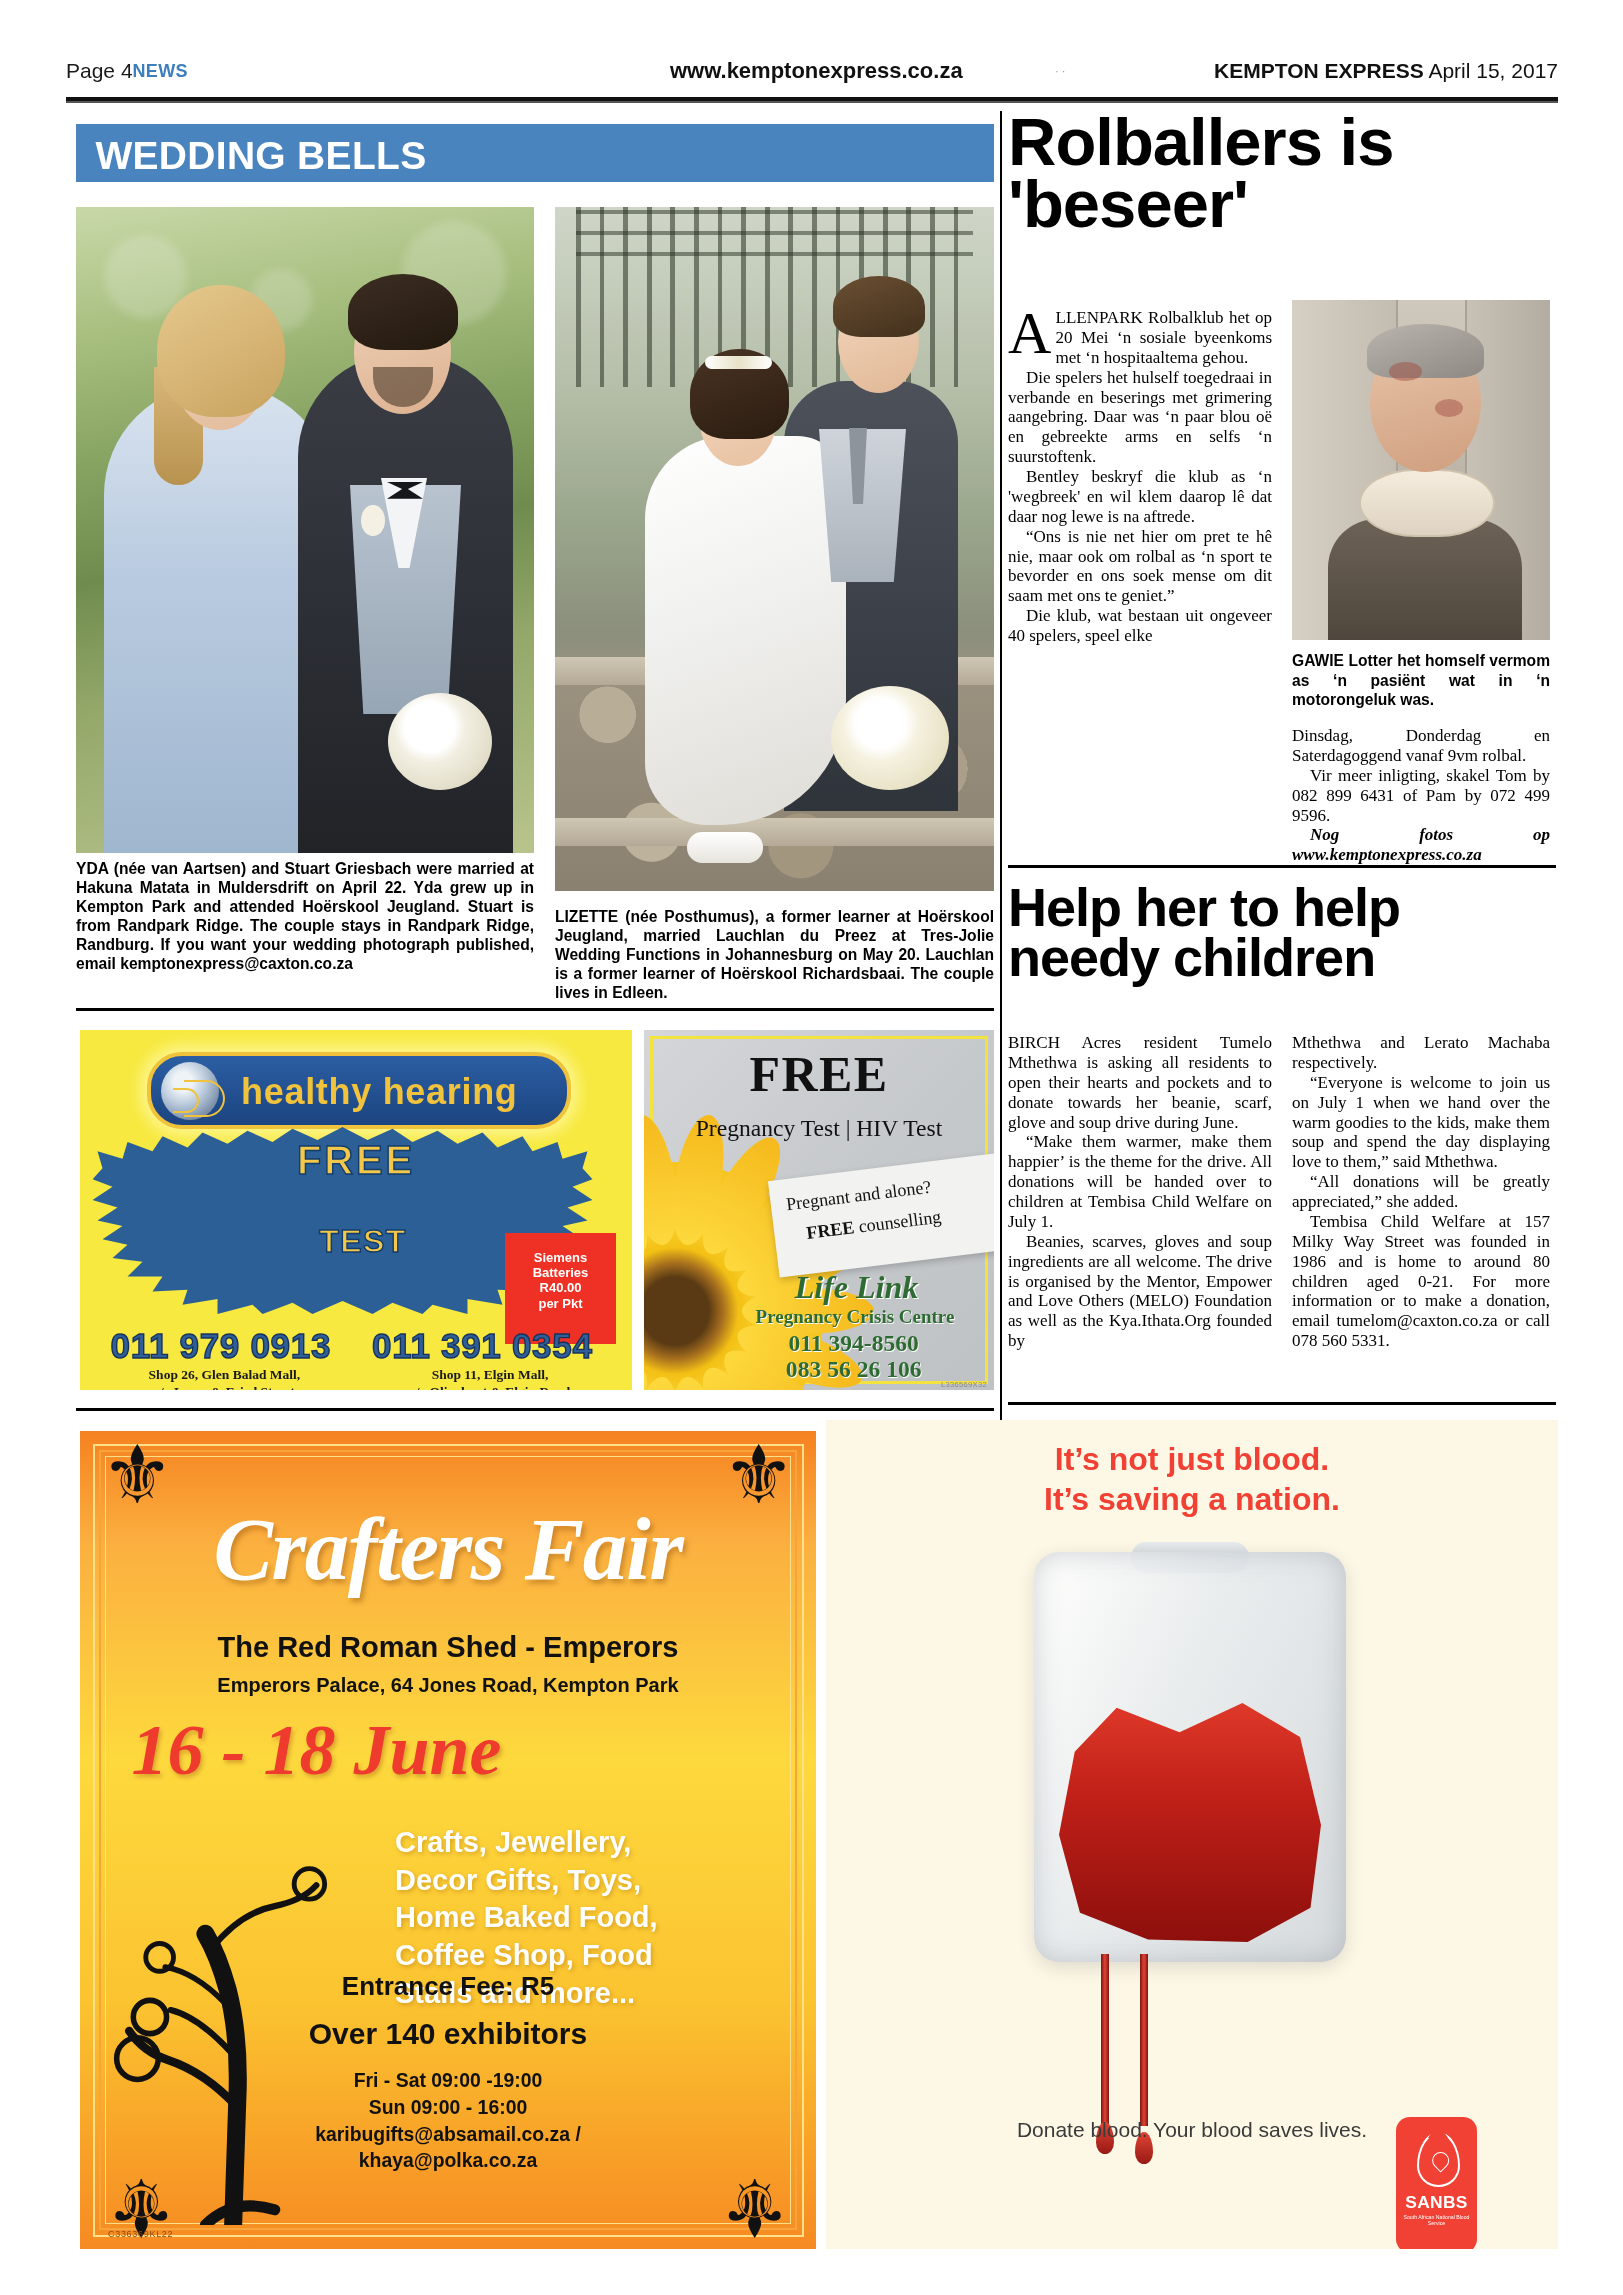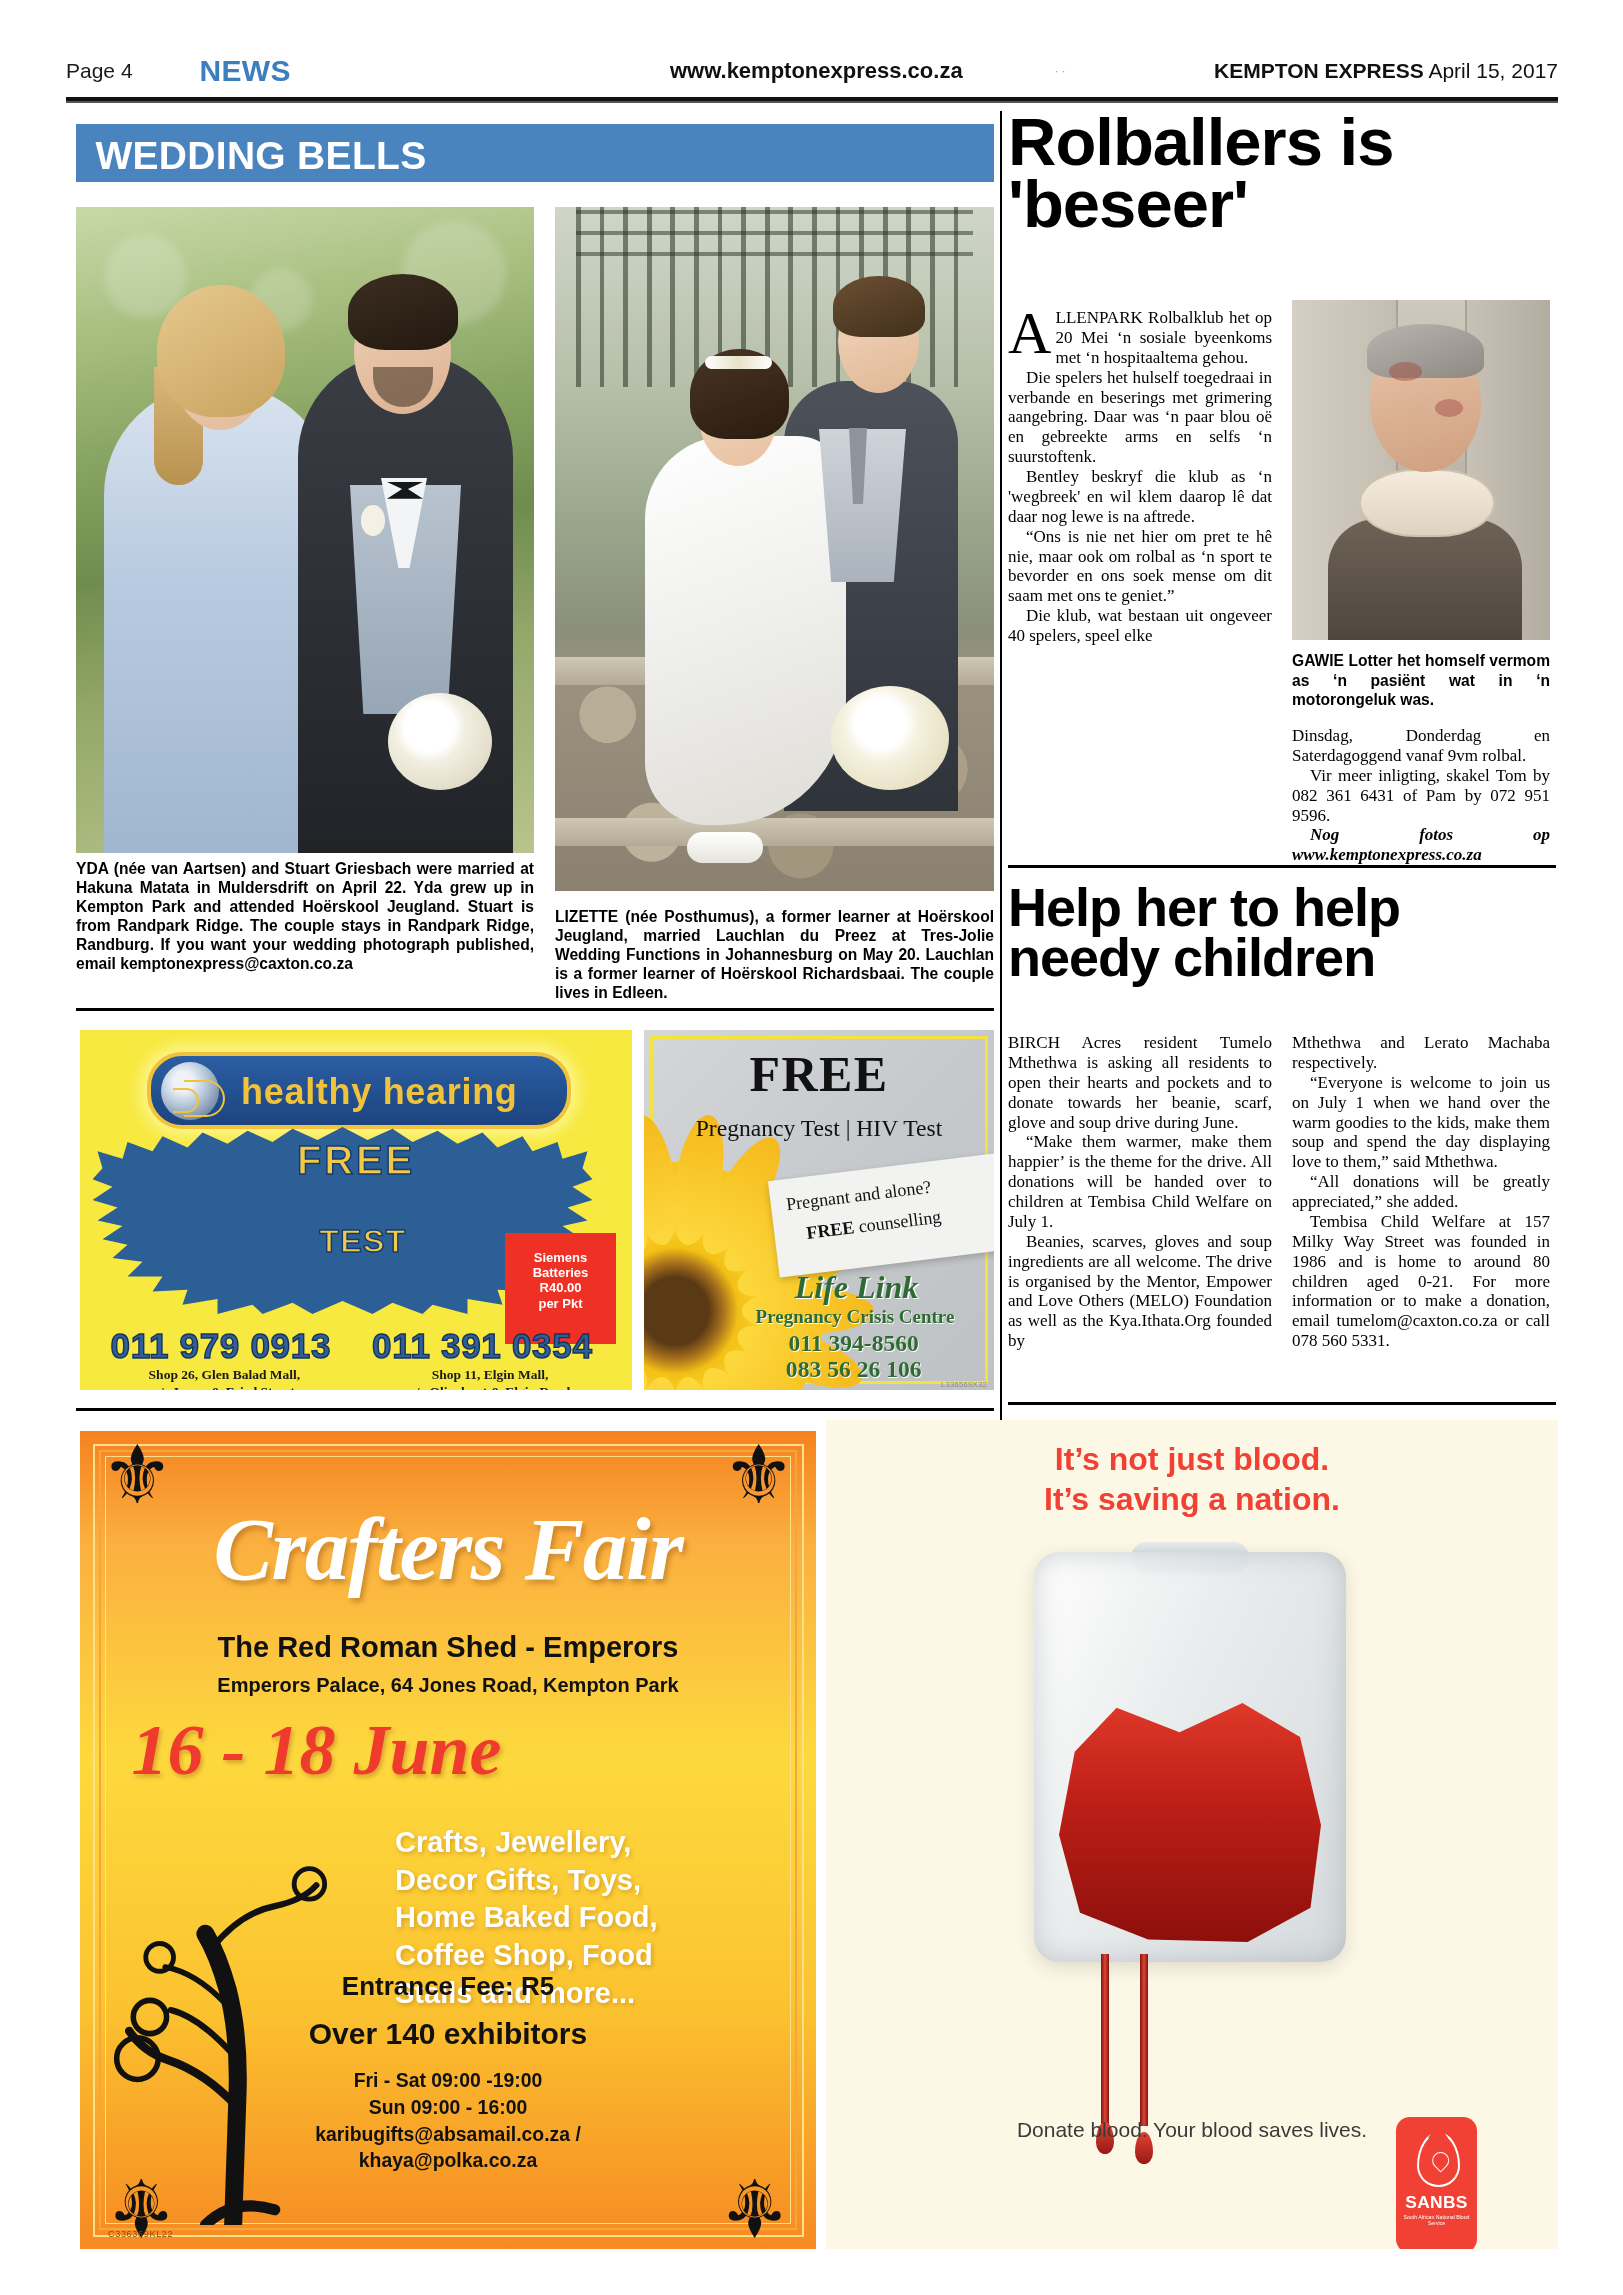--- a/index.html
+++ b/index.html
@@ -1,21 +1,21 @@
 <!DOCTYPE html>
 <html style="font-size:11px"><head>
 <meta charset="utf-8">
 <style>
   html,body{margin:0;padding:0;background:#fff;}
   body{width:1624px;height:2295px;font-family:"Liberation Sans",sans-serif;position:relative;overflow:hidden;}
 
   
   .masthead{position:absolute;left:66px;top:53px;width:1492px;height:36px;display:flex;align-items:center;}
   .mh-page{font-size:21px;color:#1a1a1a;font-weight:400;}
-  .mh-news{font-size:30px;color:#3d7ebf;font-weight:bold;margin-left:67px;letter-spacing:0.3px;}
+  .mh-news{font-size:18px;color:#3d7ebf;font-weight:bold;letter-spacing:0.3px;}
   .mh-url{font-size:22px;color:#111;font-weight:bold;position:absolute;left:604px;}
   .mh-dots{position:absolute;left:989px;font-size:11px;color:#999;}
   .mh-right{position:absolute;right:0;font-size:21px;color:#111;}
   .mh-right b{font-weight:bold;}
   .mh-rule{position:absolute;left:66px;top:97px;width:1492px;height:4.2px;background:#111;}
   .mh-rule:after{content:"";position:absolute;left:0;top:4.2px;width:100%;height:1.4px;background:#555;}
 
   
   .wb-banner{position:absolute;left:76px;top:124px;width:918px;height:58px;background:#4a84bf;}
   .wb-banner span{position:absolute;left:19.4px;top:9.7px;font-size:39px;font-weight:bold;color:#fff;letter-spacing:0.3px;}
@@ -343,21 +343,21 @@
   <p>Die spelers het hulself toegedraai in verbande en beserings met grimering aangebring. Daar was ‘n paar blou oë en gebreekte arms en selfs ‘n suurstoftenk.</p>
   <p>Bentley beskryf die klub as ‘n 'wegbreek' en wil klem daarop lê dat daar nog lewe is na aftrede.</p>
   <p>“Ons is nie net hier om pret te hê nie, maar ook om rolbal as ‘n sport te bevorder en ons soek mense om dit saam met ons te geniet.”</p>
   <p>Die klub, wat bestaan uit ongeveer 40 spelers, speel elke</p>
 </div>
 
 <div class="cap cap3">GAWIE Lotter het homself vermom as ‘n pasiënt wat in ‘n motorongeluk was.</div>
 
 <div class="serifcol rc2">
   <p class="noind">Dinsdag, Donderdag en Saterdagoggend vanaf 9vm rolbal.</p>
-  <p>Vir meer inligting, skakel Tom by 082 361 6431 of Pam by 072 951 9596.</p>
+  <p>Vir meer inligting, skakel Tom by 082 899 6431 of Pam by 072 499 9596.</p>
   <p class="ital">Nog fotos op www.kemptonexpress.co.za</p>
 </div>
 
 <div class="hrule" style="left:1008px;top:865px;width:548px;height:2.8px;"></div>
 <div class="vrule" style="left:1000px;top:111px;width:2.1px;height:1402px;"></div>
 
 <div class="cap cap1">YDA (née van Aartsen) and Stuart Griesbach were married at Hakuna Matata in Muldersdrift on April 22. Yda grew up in Kempton Park and attended Hoërskool Jeugland. Stuart is from Randpark Ridge. The couple stays in Randpark Ridge, Randburg. If you want your wedding photograph published, email kemptonexpress@caxton.co.za</div>
 <div class="cap cap2">LIZETTE (née Posthumus), a former learner at Hoërskool Jeugland, married Lauchlan du Preez at Tres-Jolie Wedding Functions in Johannesburg on May 20. Lauchlan is a former learner of Hoërskool Richardsbaai. The couple lives in Edleen.</div>
 
 <div class="r-head head-help">Help her to help needy children</div>

